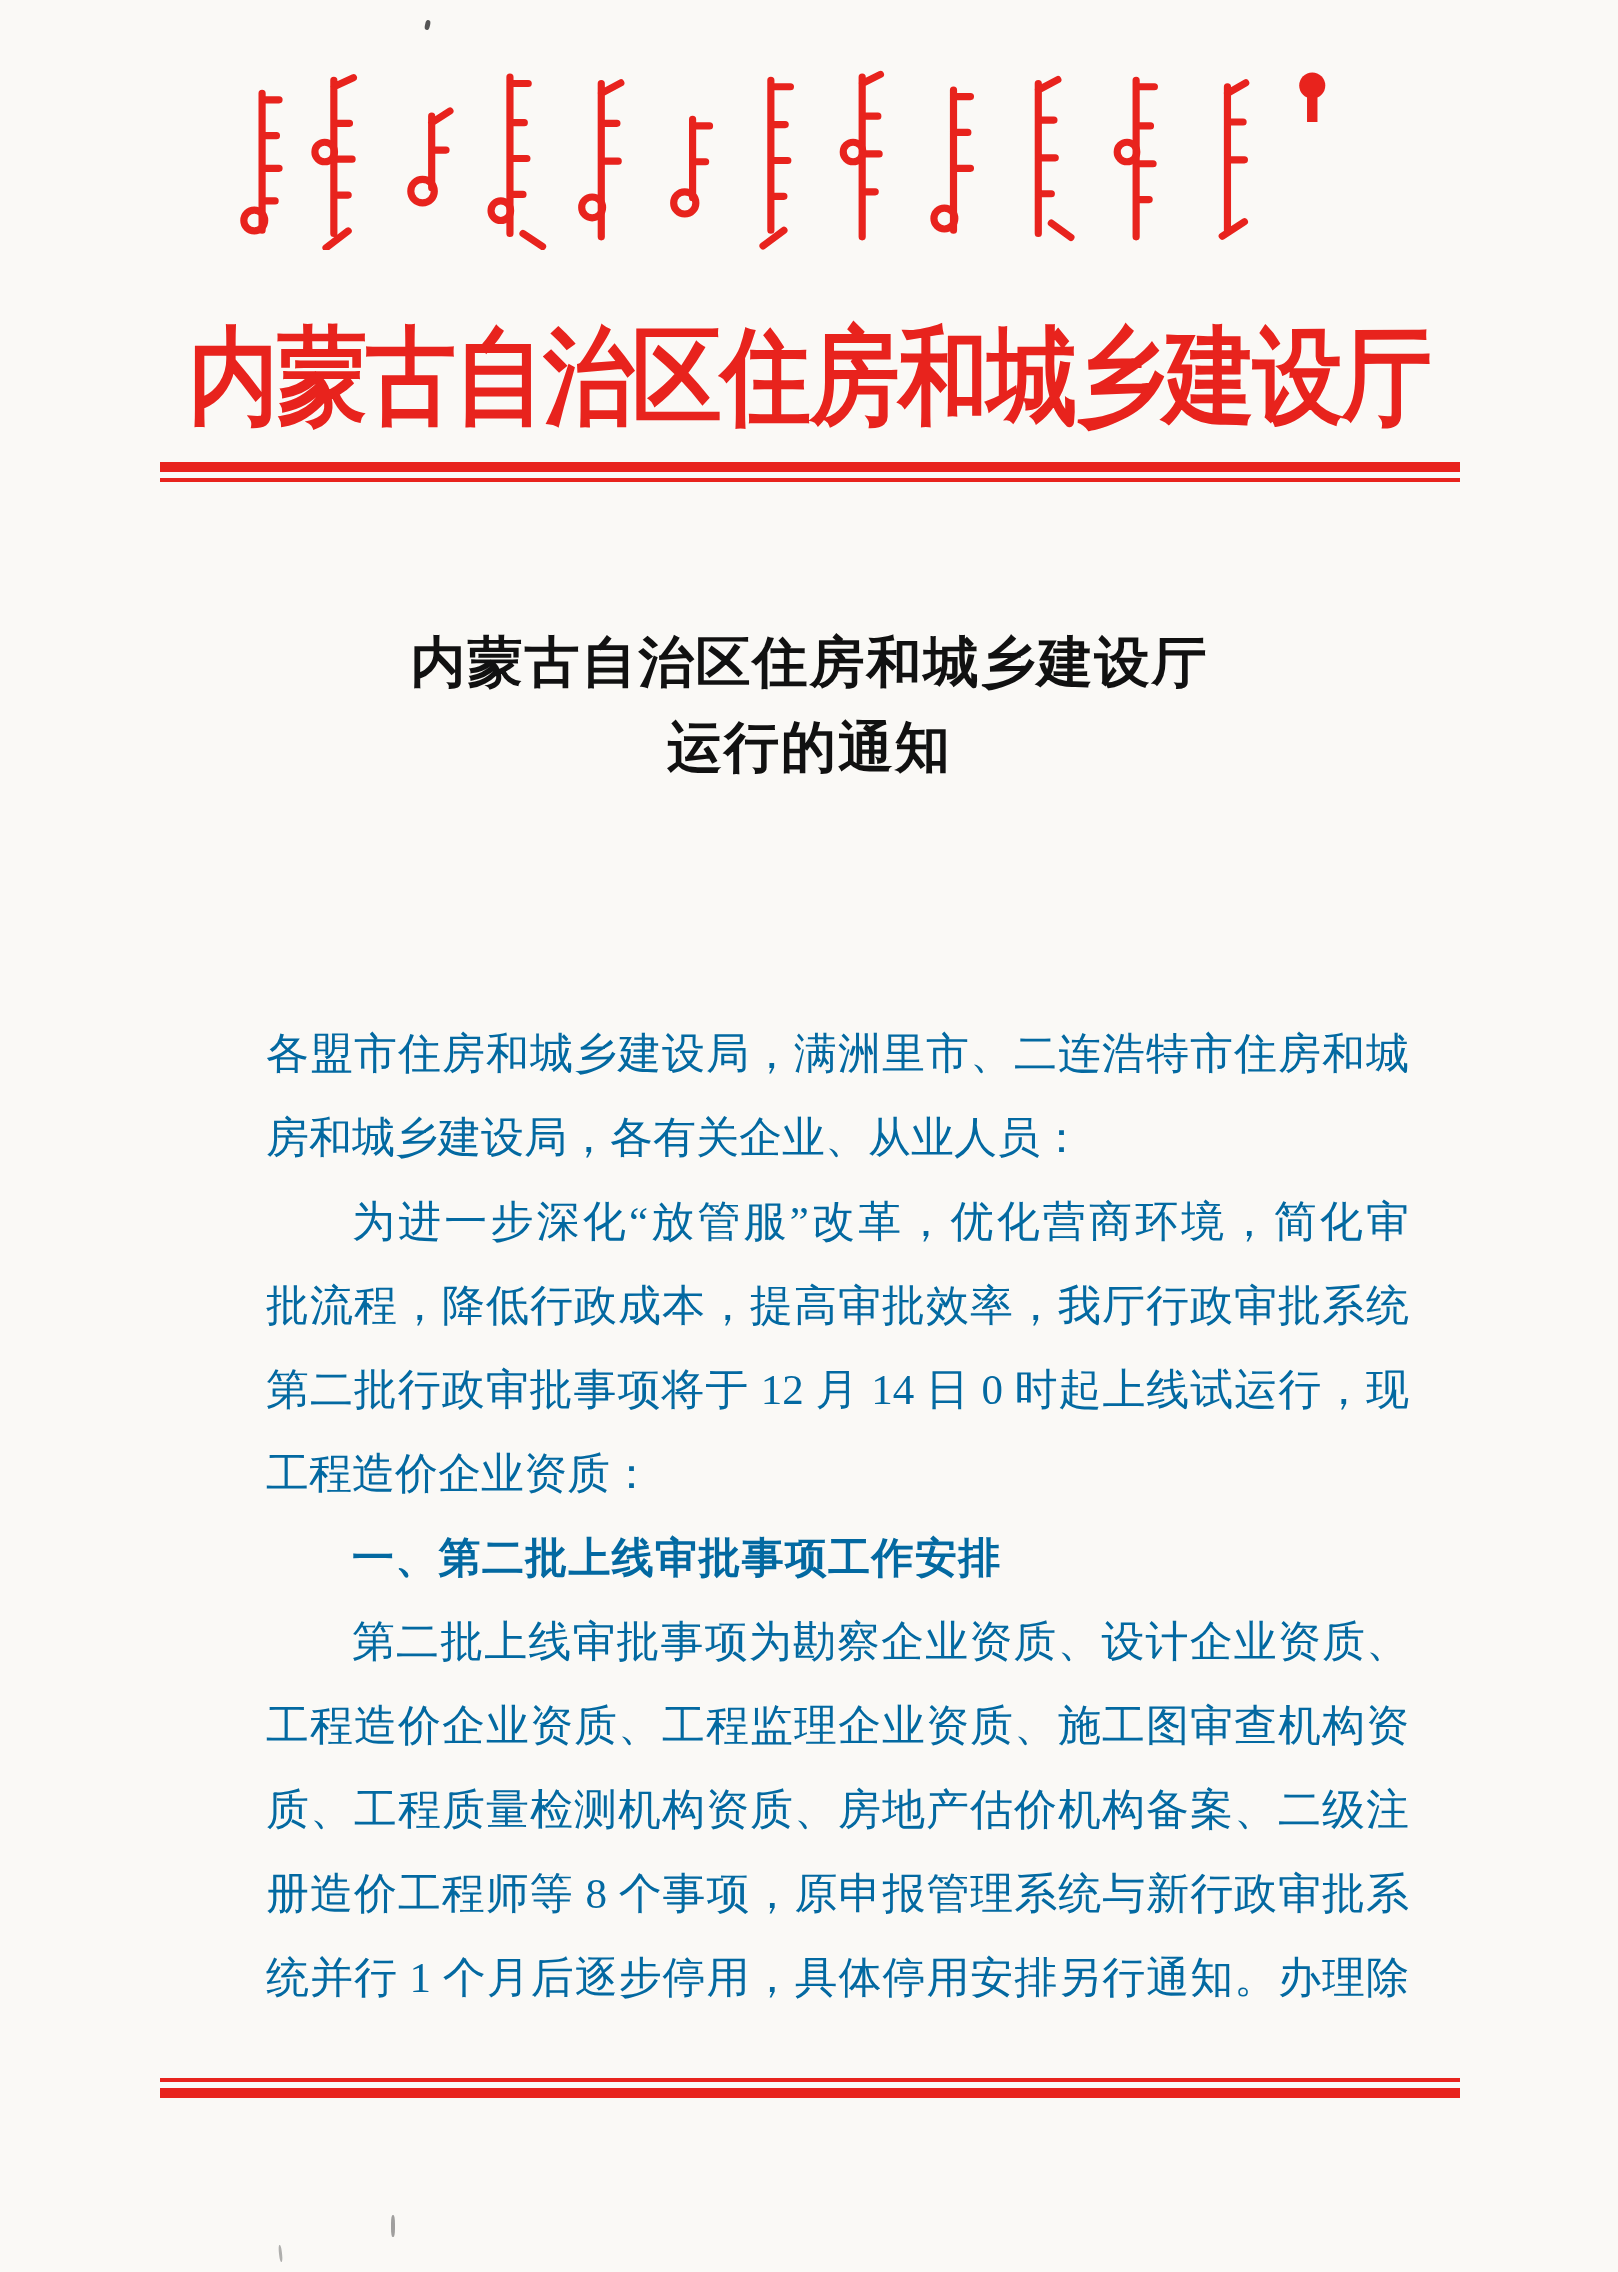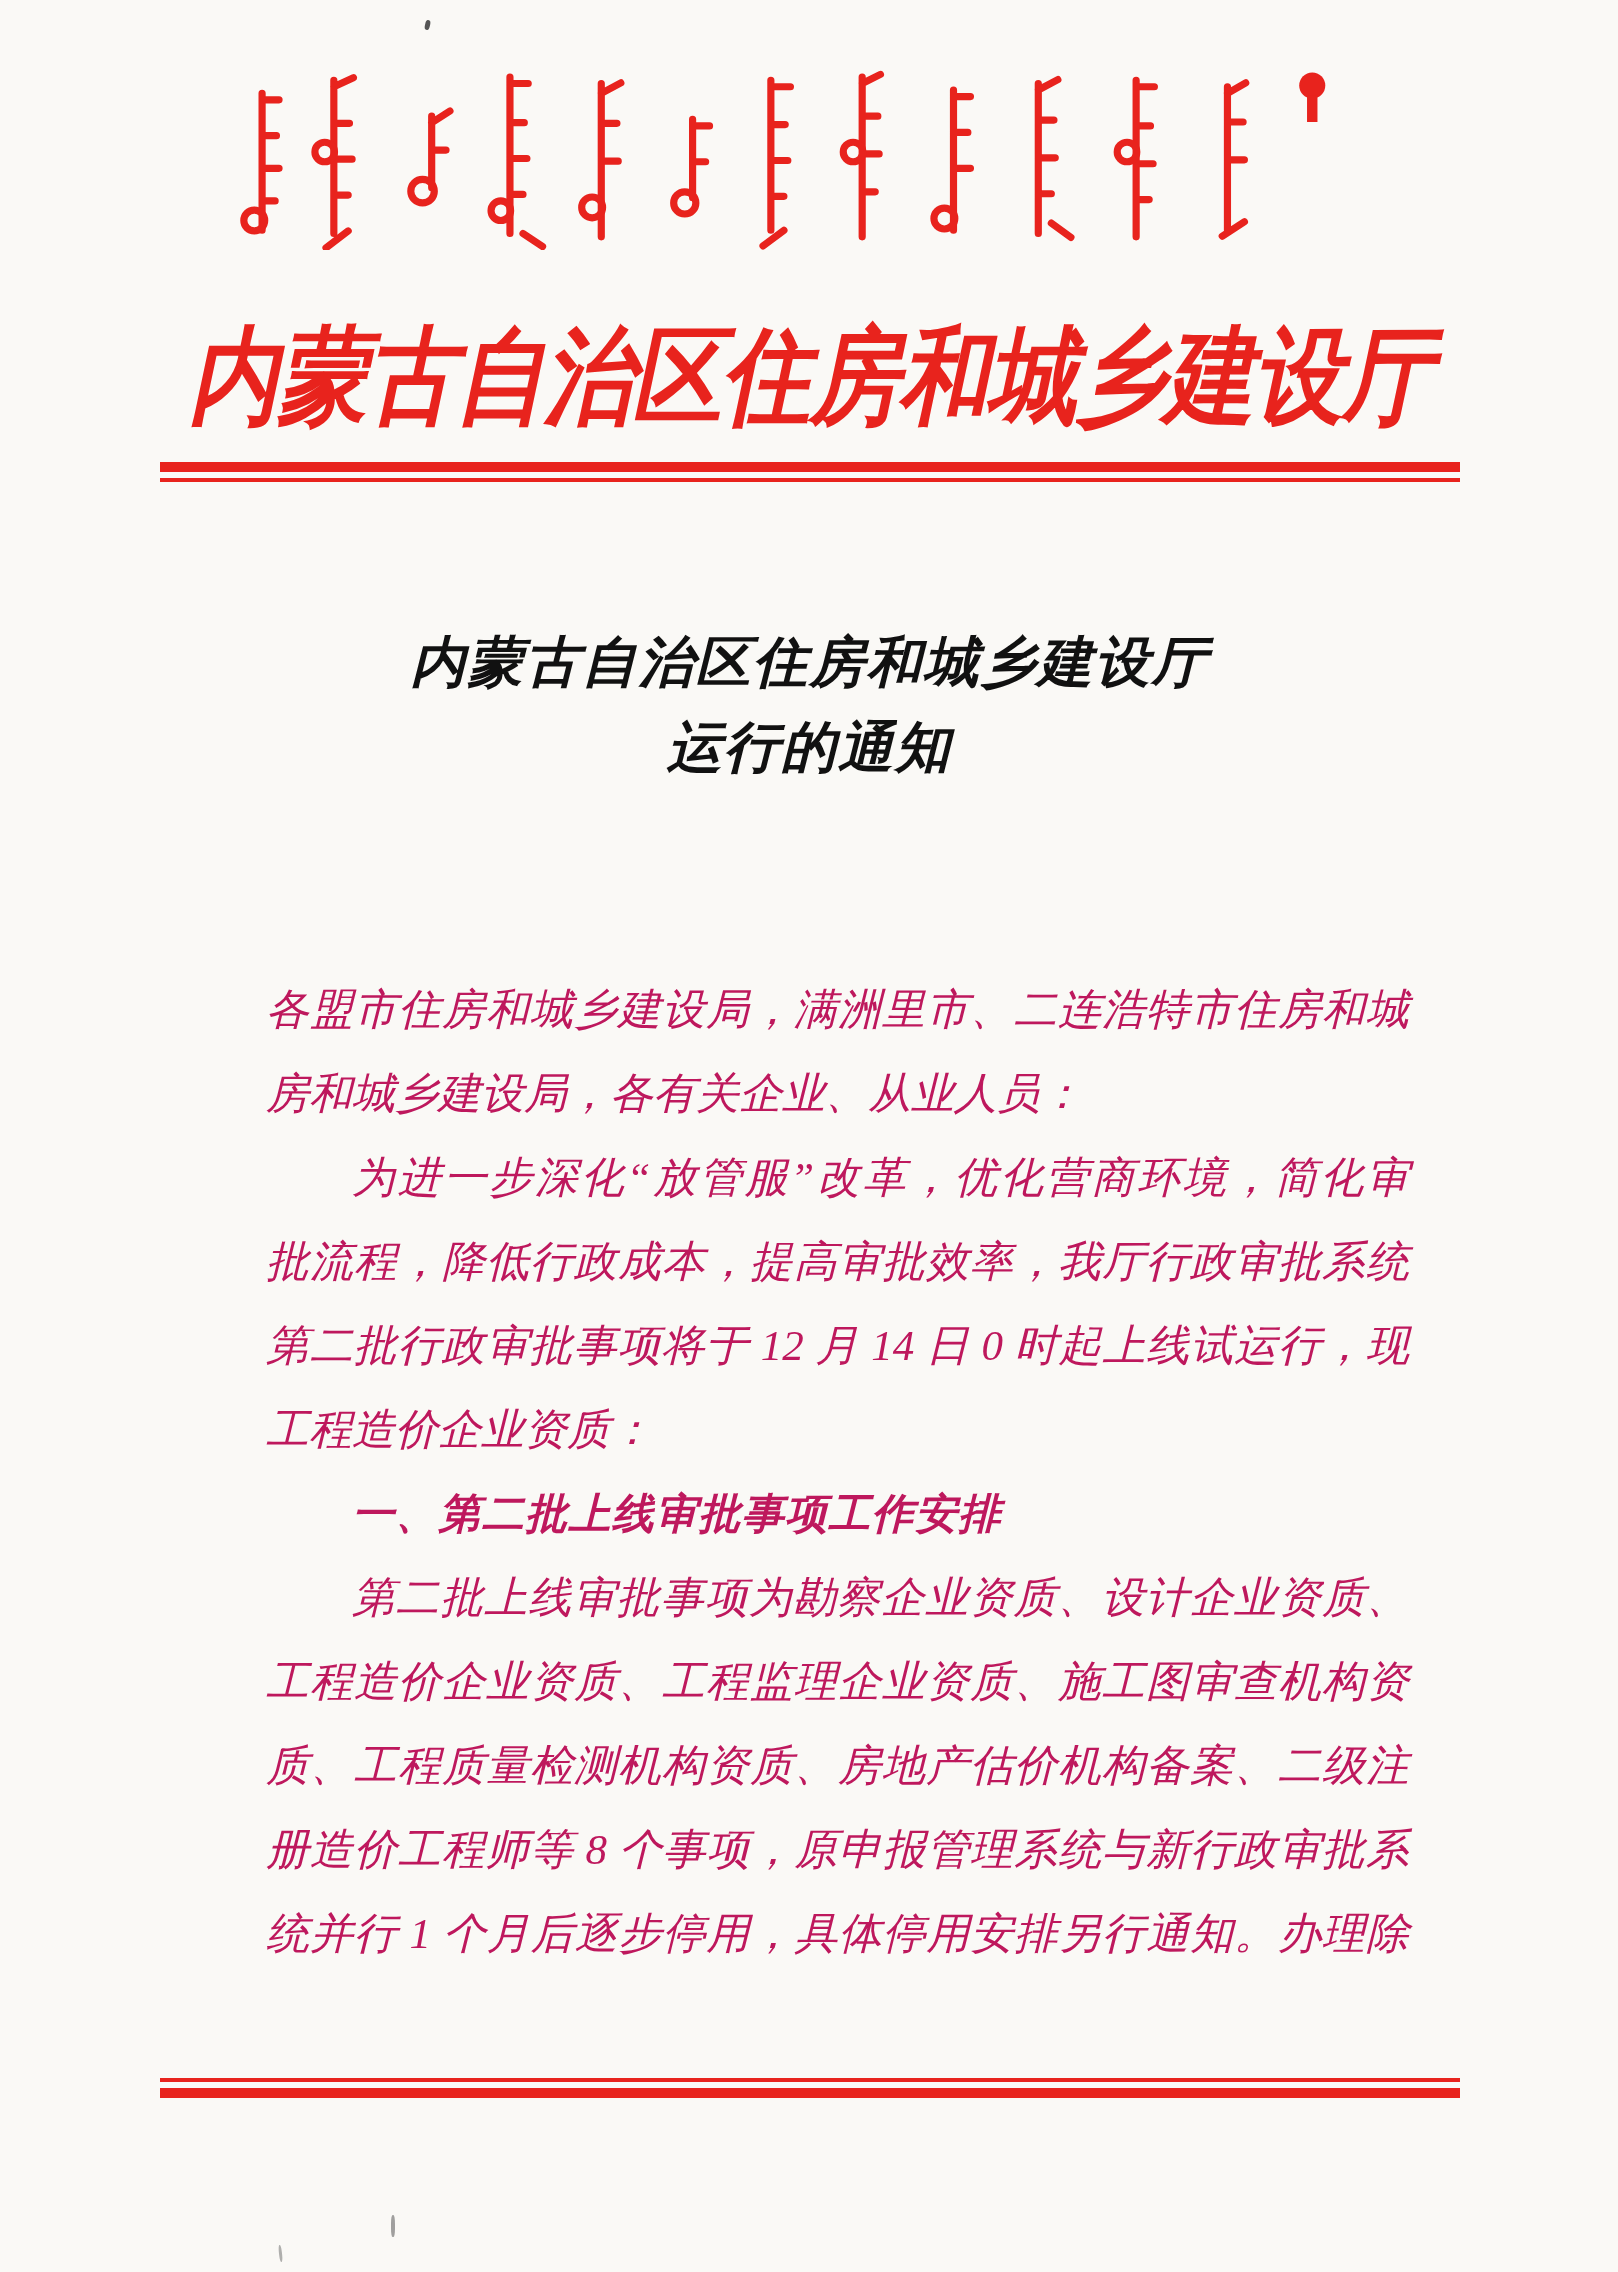--- a/index.html
+++ b/index.html
@@ -4,21 +4,20 @@
 <style>
   html,body{margin:0;padding:0;background:#d8d8d6;}
   .page{
     position:relative;
     width:1619px;height:2273px;
     margin:0 auto;
     background:#faf9f6;
     overflow:hidden;
     font-family:"Liberation Serif","DejaVu Serif",serif;
     color:#1e1e1e;
-    font-style:italic;
   }
   
   .mongolian-wrap{
     position:absolute;top:54px;left:50%;transform:translateX(-50%);
     width:1148px;height:196px;
   }
   .agency-title{
     position:absolute;top:312px;left:0;width:100%;
     text-align:center;
     font-weight:900;
@@ -43,23 +42,23 @@
     position:absolute;top:620px;left:0;width:100%;
     text-align:center;
     font-weight:700;
     font-size:55px;
     line-height:85px;
     color:#111;
     letter-spacing:2px;
   }
   
   .body-block{
-    position:absolute;top:968px;left:266px;width:1143px;
+    position:absolute;top:1012px;left:266px;width:1143px;
     font-size:43px;
-    color:#be185d;
+    color:#0369a1;
   }
   .line{
     height:84px;line-height:84px;
     text-align:justify;
     text-align-last:justify;
     white-space:nowrap;
   }
   .line.last{
     text-align:center;
     text-align-last:left;

